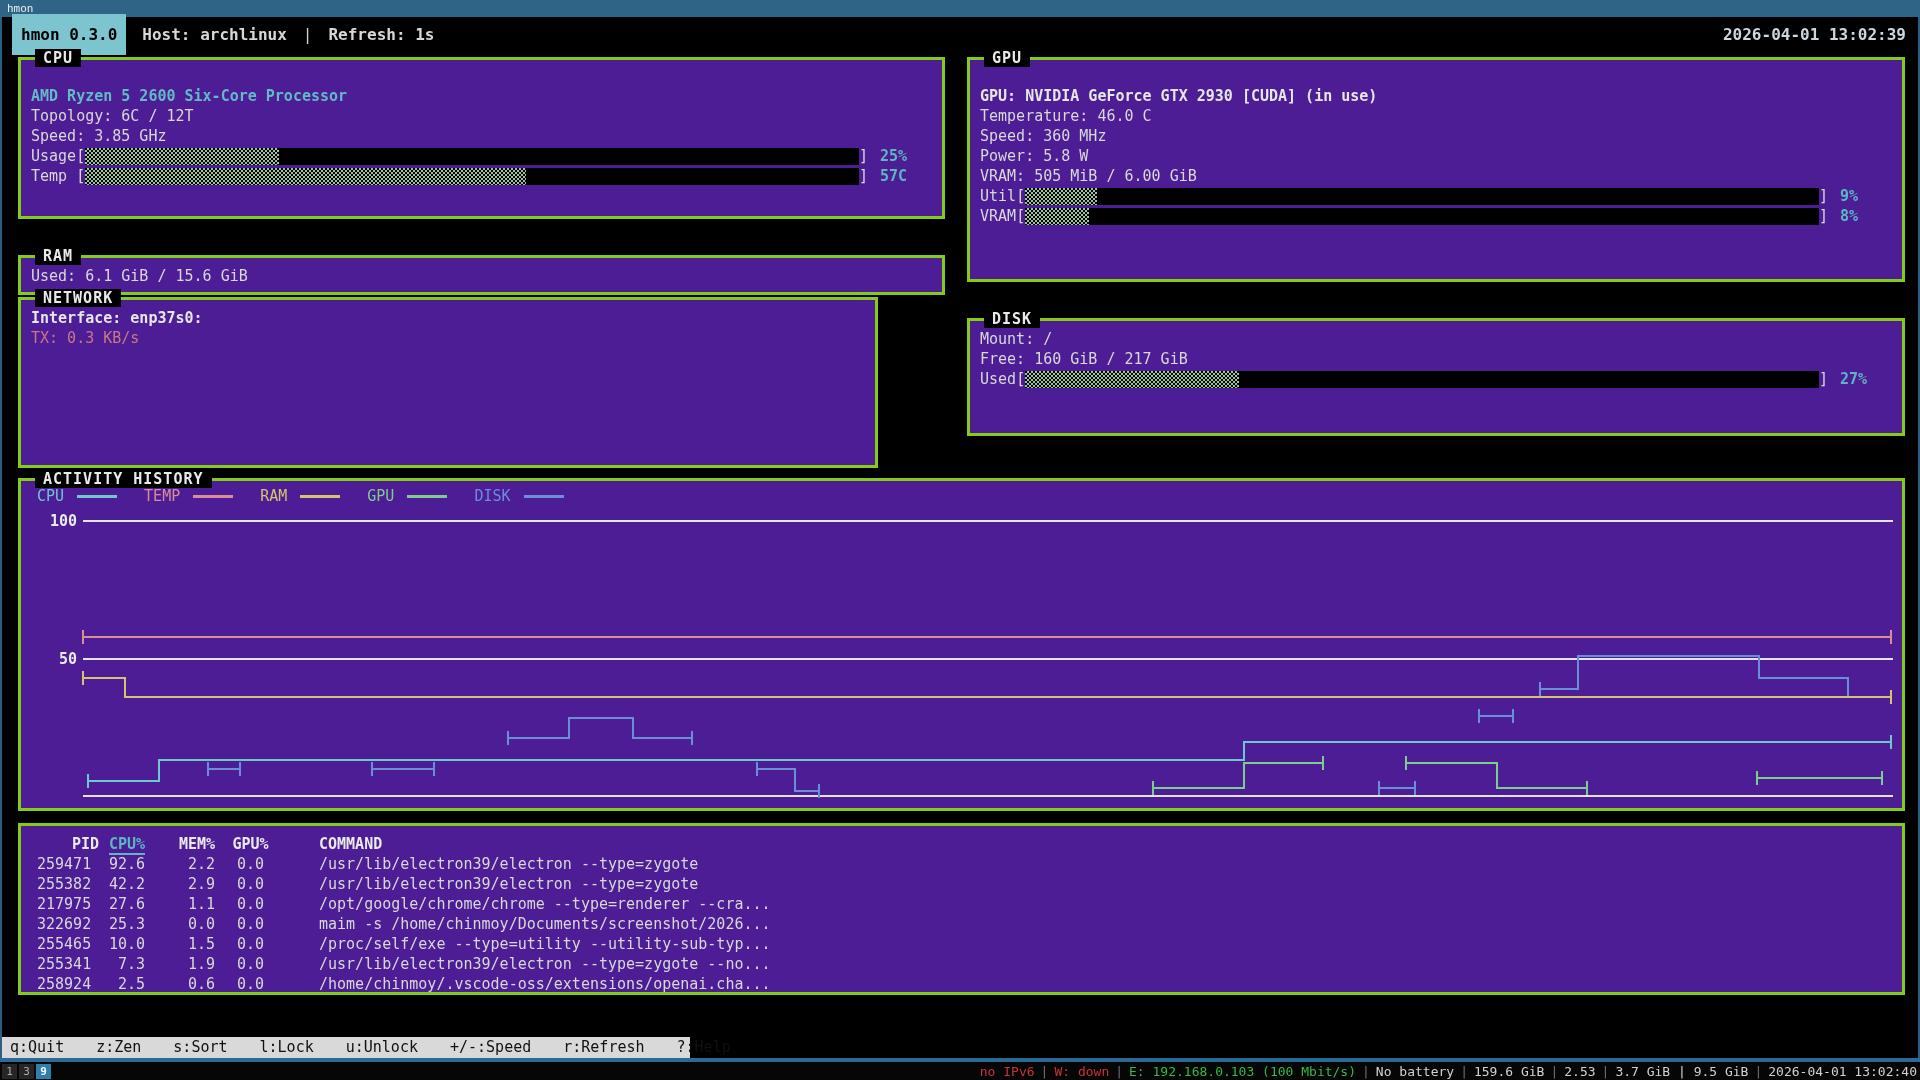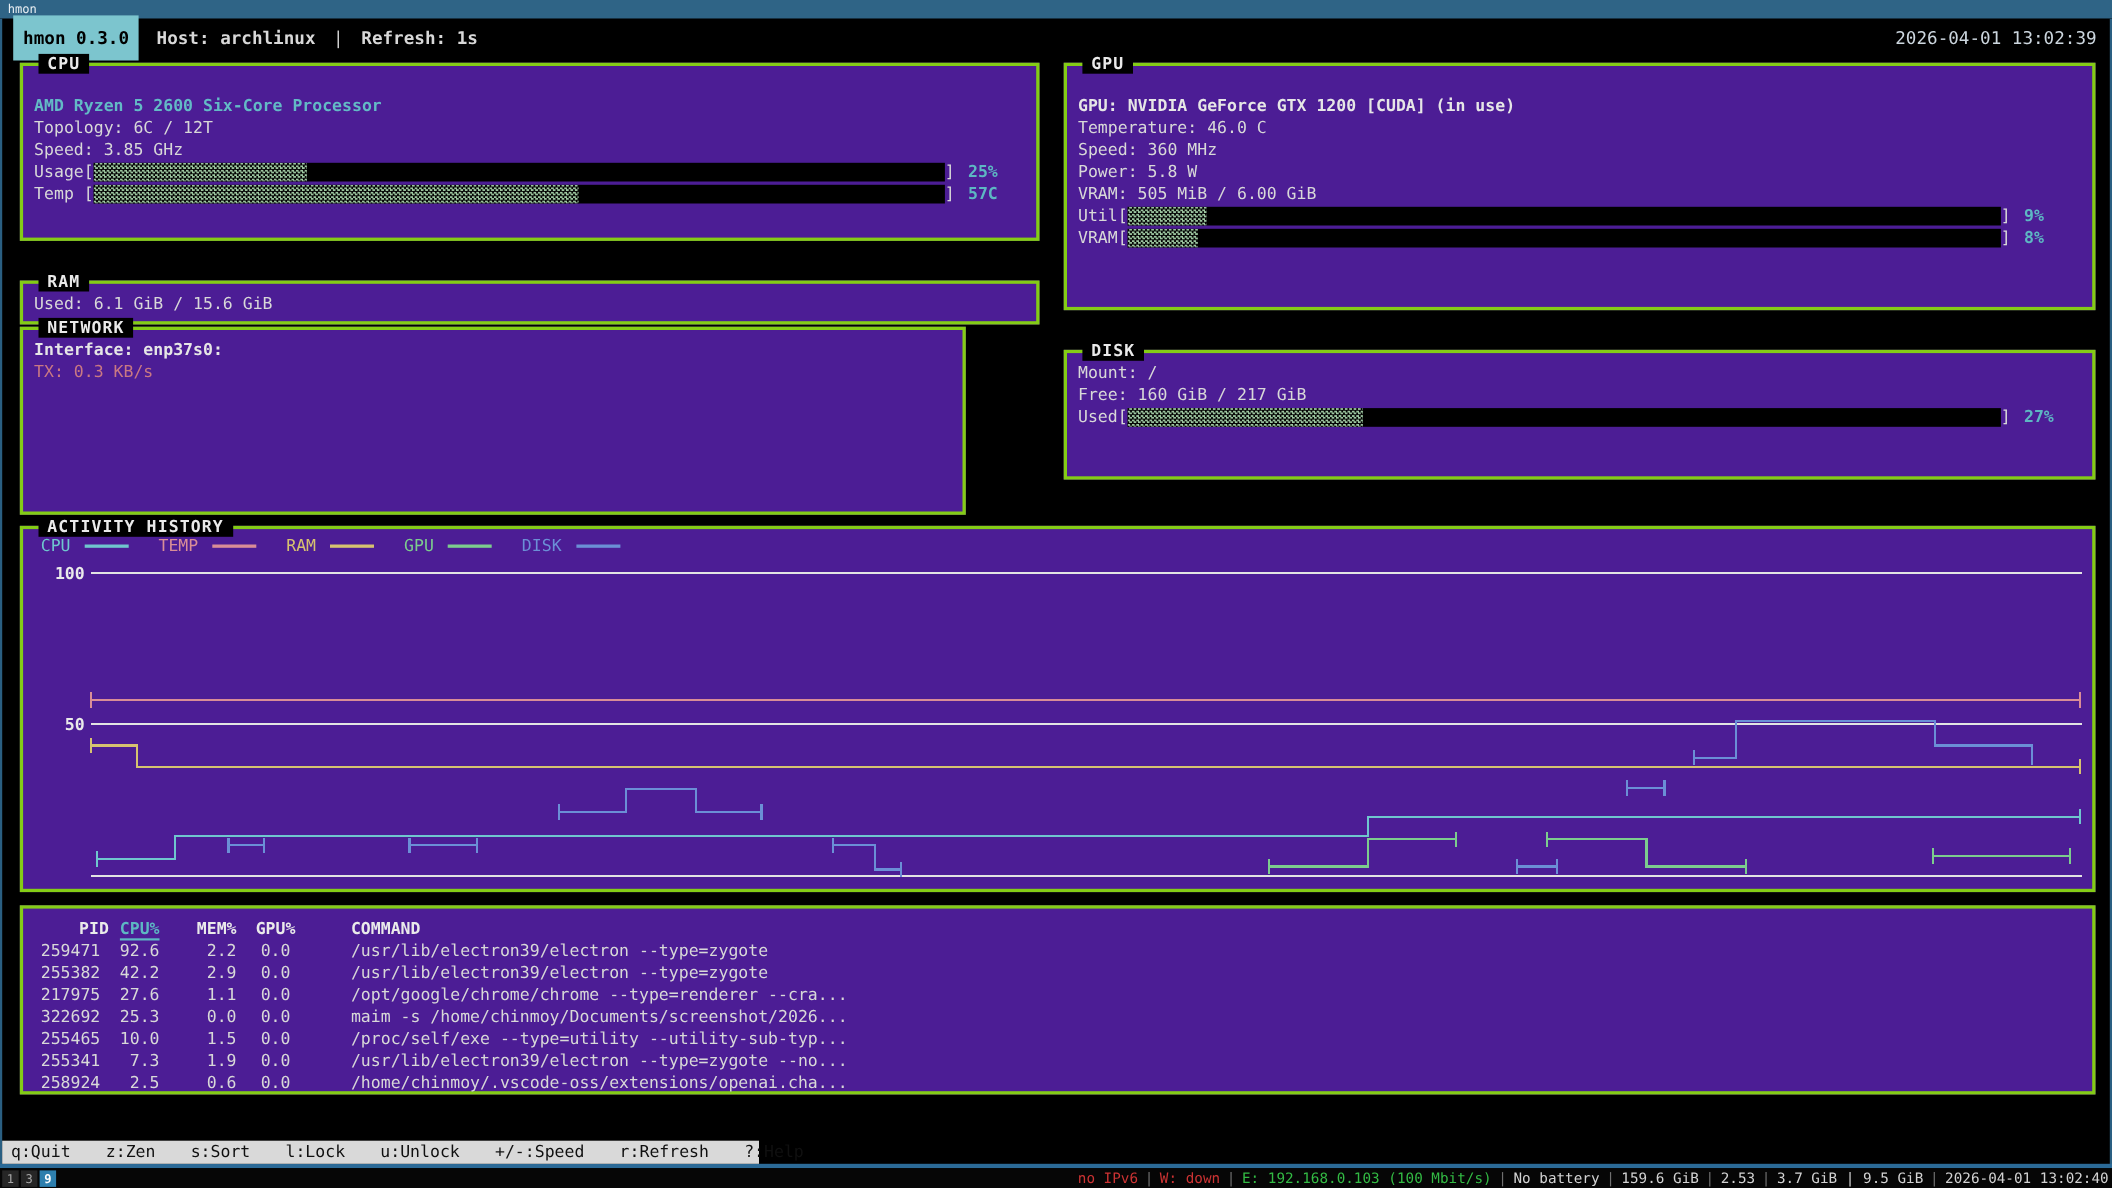--- a/index.html
+++ b/index.html
@@ -14,21 +14,21 @@
   .screen{position:absolute;left:0;top:17px;width:1920px;height:1045px;background:#000}
   .edge{position:absolute;top:0;bottom:0;width:2px;background:#2a5f82}
   .edge.l{left:0}.edge.r{right:0}
   .edge-b{position:absolute;left:0;right:0;bottom:0;height:4px;background:#2b6a97}
 
   
   .hdr{position:absolute;left:12px;right:14px;top:4px;height:26px;display:flex;align-items:center;
     font-size:16px;font-weight:bold}
   .badge{background:#7cc5ce;color:#000;padding:11px 9px;margin-right:16px}
   .hdr .sep{margin:0 16px;font-weight:normal;color:#cfcfcf}
-  .clock{margin-left:auto;font-weight:normal;color:#ccd6de}
+  .clock{margin-left:auto;font-weight:bold;color:#ccd6de}
 
   
   .panel{position:absolute;border:3px solid #84cc16;background:#4c1d95;box-sizing:border-box}
   .ptitle{position:absolute;top:-11px;left:14px;background:#000;padding:0 8px;
     color:#eaeaea;font-size:15px;font-weight:bold;letter-spacing:1px}
   .pbody{padding:26px 10px 0 10px;font-size:15px;line-height:20px}
   .pbody.tight{padding-top:8px}
   .cyan{color:#63bac6}.bold{font-weight:bold}
   .green{color:#7ecb8e}.redtx{color:#c97883}
   .white{color:#e6e6e6}
@@ -116,21 +116,21 @@
             <span class="bar-brk">]</span>
             <span class="bar-value">57C</span>
           </div>
         </div>
     </div>
   </div>
 
   <div class="panel" style="left:967px;top:40px;width:938px;height:225px">
     <span class="ptitle">GPU</span>
     <div class="pbody">
-      <div class="white bold">GPU: NVIDIA GeForce GTX 1200 [CUDA] (in use)</div>
+      <div class="white bold">GPU: NVIDIA GeForce GTX 2930 [CUDA] (in use)</div>
       <div>Temperature: 46.0 C</div>
       <div>Speed: 360 MHz</div>
       <div>Power: 5.8 W</div>
       <div>VRAM: 505 MiB / 6.00 GiB</div>
       <div>
           <div class="bar-row">
             <span class="bar-label">Util</span>
             <span class="bar-brk">[</span>
             <span class="bar-track">
               <span class="bar-fill" style="display: block; width: 9%;"></span>

